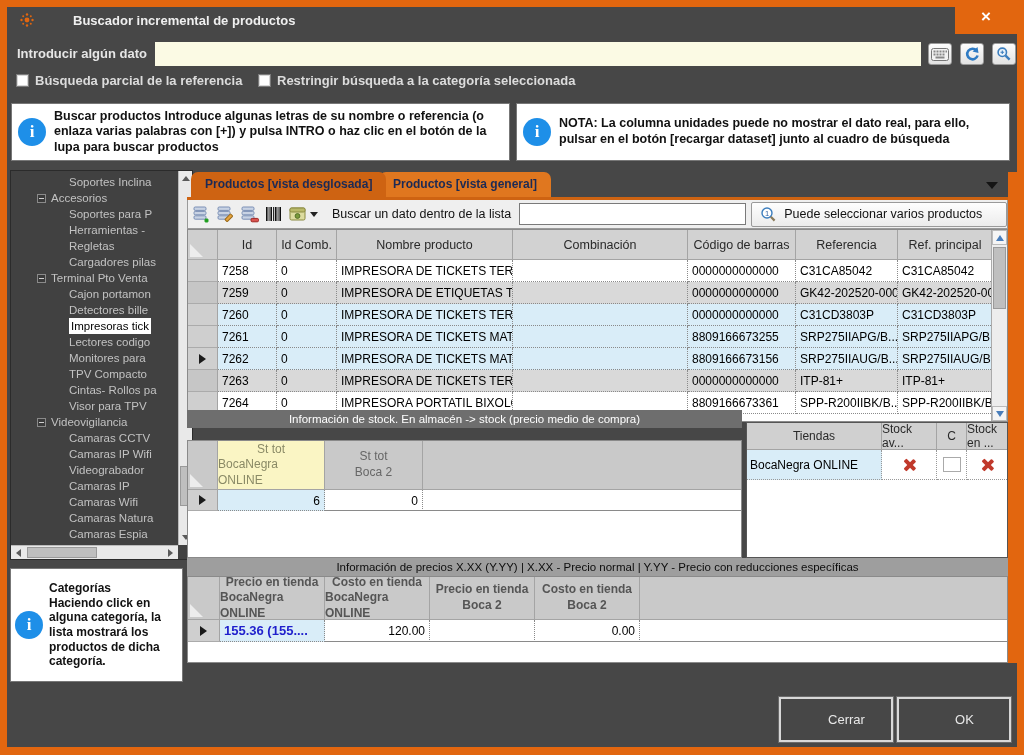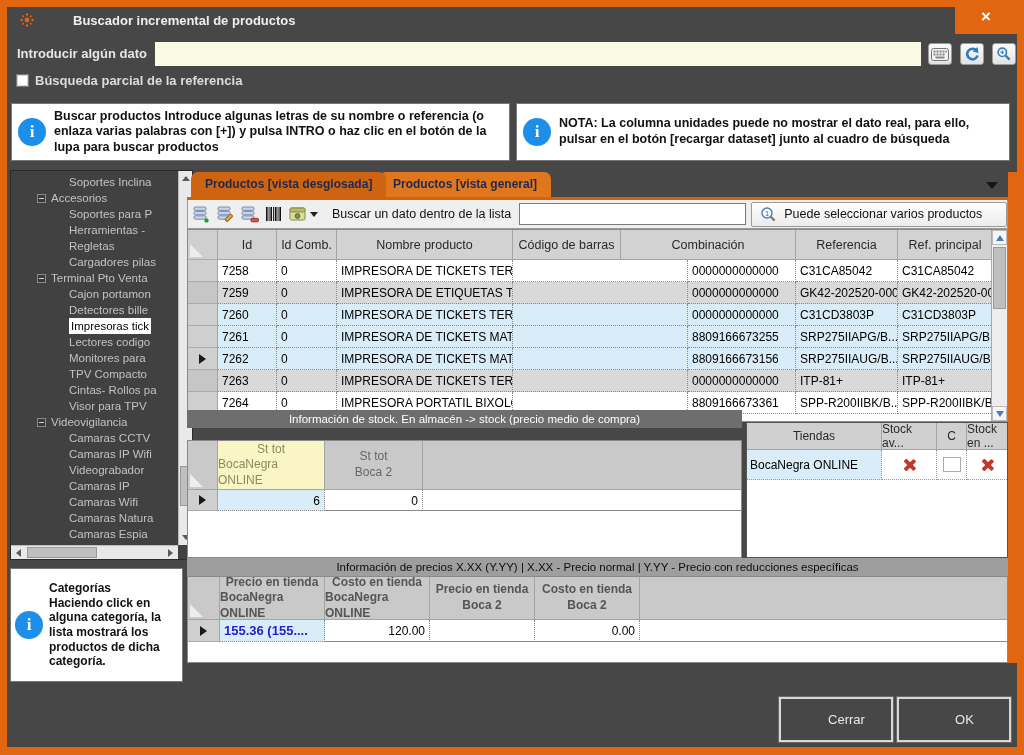--- a/index.html
+++ b/index.html
@@ -182,20 +182,24 @@
     <svg width="16" height="16" viewBox="0 0 16 16">
         <circle cx="6.3" cy="6.3" r="4.2" fill="#EAF3FB" stroke="#3C7EBE" stroke-width="1.6"></circle>
         <line x1="9.6" y1="9.6" x2="13.6" y2="13.6" stroke="#3C7EBE" stroke-width="2.4"></line>
         <path d="M4.5 6.3 h3.6 M6.3 4.5 v3.6" stroke="#3C7EBE" stroke-width="1.1"></path>
       </svg>
   </div>
 
   <div class="chk chk1">
     <span class="chk-box"></span>
     <span class="chk-label">Búsqueda parcial de la referencia</span>
+  </div>
+  <div class="chk chk2">
+    <span class="chk-box"></span>
+    <span class="chk-label">Restringir búsqueda a la categoría seleccionada</span>
   </div>
 
   <div class="info-box info-left">
     <span class="i-circle">i</span>
     <span class="info-text">Buscar productos  Introduce algunas letras de su nombre o referencia (o enlaza varias palabras con [+])  y pulsa INTRO o haz clic en el botón de la lupa para buscar productos</span>
   </div>
   <div class="info-box info-right">
     <span class="i-circle">i</span>
     <span class="info-text">NOTA: La columna unidades puede no mostrar el dato real, para ello, pulsar en el botón [recargar dataset] junto al cuadro de búsqueda</span>
   </div>
@@ -413,22 +417,22 @@
         <span>Puede seleccionar varios productos</span>
       </div>
     </div>
 
     <div class="grid">
       <div class="grid-head">
         <div class="hcell rowhdr corner"></div>
         <div class="hcell c-id">Id</div>
         <div class="hcell c-idcomb">Id Comb.</div>
         <div class="hcell c-nombre">Nombre producto</div>
+        <div class="hcell c-comb">Combinación</div>
         <div class="hcell c-codigo">Código de barras</div>
-        <div class="hcell c-comb">Combinación</div>
         <div class="hcell c-ref">Referencia</div>
         <div class="hcell c-refp">Ref. principal</div>
       </div>
       <div>
           <div class="grid-row row-white">
             <div class="cell rowhdr"></div>
             <div class="cell c-id">7258</div>
             <div class="cell c-idcomb">0</div>
             <div class="cell c-nombre">IMPRESORA DE TICKETS TERMI...</div>
             <div class="cell c-comb"></div>

